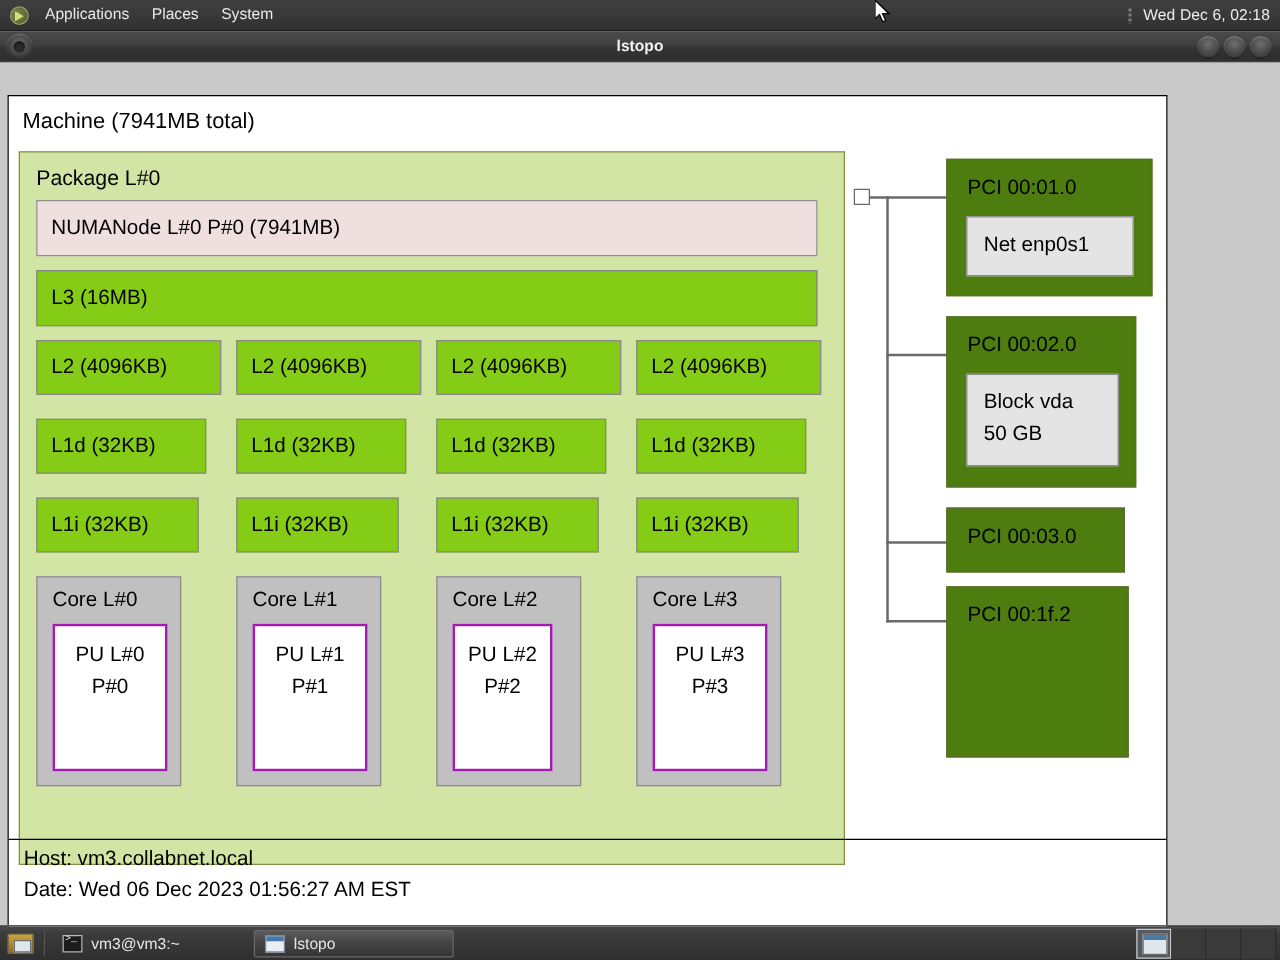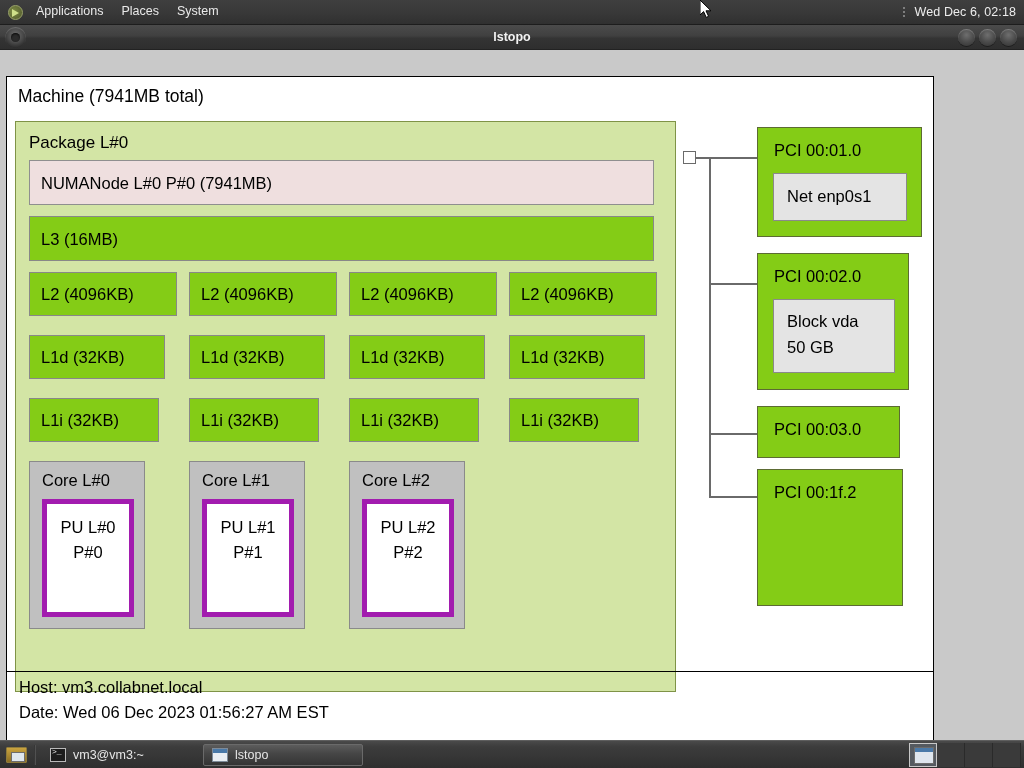--- a/index.html
+++ b/index.html
@@ -150,40 +150,40 @@
     background: #c0c0c0;
     border: 1px solid #8a8a8a;
   }
   .corebox > .core-lbl {
     position: absolute; left: 12px; top: 9px;
     font-size: 16.5px; white-space: nowrap;
   }
   .pubox {
     position: absolute;
     background: #ffffff;
-    border: 5px solid #a21caf;
+    border: 2px solid #a21caf;
   }
   .pubox > .pu-l1, .pubox > .pu-l2 {
     position: absolute; left: 0; right: 0; text-align: center;
     font-size: 16.5px; white-space: nowrap;
   }
   .pubox > .pu-l1 { top: 14px; }
   .pubox > .pu-l2 { top: 39px; text-align: center; }
 
   
   #bus-square {
     position: absolute; left: 683px; top: 101px;
     width: 13px; height: 13px;
     background: #ffffff; border: 1px solid #6a6a6a;
   }
   .bus-line { position: absolute; background: #6a6a6a; }
 
   .pcibox {
     position: absolute;
-    background: #84cc16;
+    background: #4d7c0f;
     border: 1px solid #5c6b33;
   }
   .pcibox > .pci-lbl {
     position: absolute; left: 16px; top: 13px;
     font-size: 16.5px; color: #000; white-space: nowrap;
   }
   .devbox {
     position: absolute;
     background: #e4e4e4;
     border: 1px solid #8a8a8a;
@@ -375,23 +375,30 @@
         </div>
         <div class="corebox" style="left:173px; top:339px; width:116px; height:168px;">
           <span class="core-lbl">Core L#1</span>
           <div class="pubox" style="left:12px; top:37px; width:92px; height:118px;">
             <span class="pu-l1">PU L#1</span>
             <span class="pu-l2">P#1</span>
           </div>
         </div>
         <div class="corebox" style="left:333px; top:339px; width:116px; height:168px;">
           <span class="core-lbl">Core L#2</span>
-          <div class="pubox" style="left:12px; top:37px; width:92px; height:118px;">
+          <div class="pubox" style="left:12px; top:37px; width:80px; height:118px;">
             <span class="pu-l1">PU L#2</span>
             <span class="pu-l2">P#2</span>
+          </div>
+        </div>
+        <div class="corebox" style="left:493px; top:339px; width:116px; height:168px;">
+          <span class="core-lbl">Core L#3</span>
+          <div class="pubox" style="left:12px; top:37px; width:92px; height:118px;">
+            <span class="pu-l1">PU L#3</span>
+            <span class="pu-l2">P#3</span>
           </div>
         </div>
       </div>
 
       <div id="footer-sep" style="left:0; top:594px; width:926px;"></div>
       <div id="footer" style="left:12px; top:598px;">
         <div>Host: vm3.collabnet.local</div>
         <div>Date: Wed 06 Dec 2023 01:56:27 AM EST</div>
       </div>
     </div>

